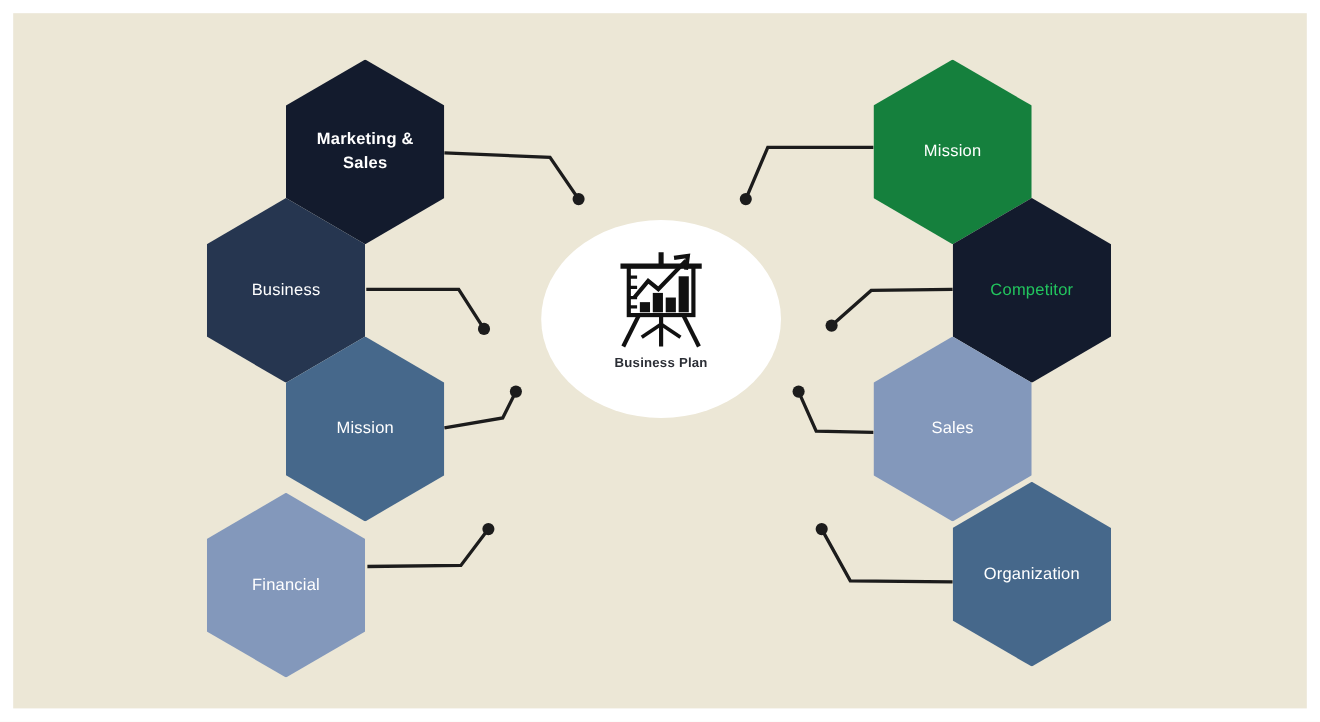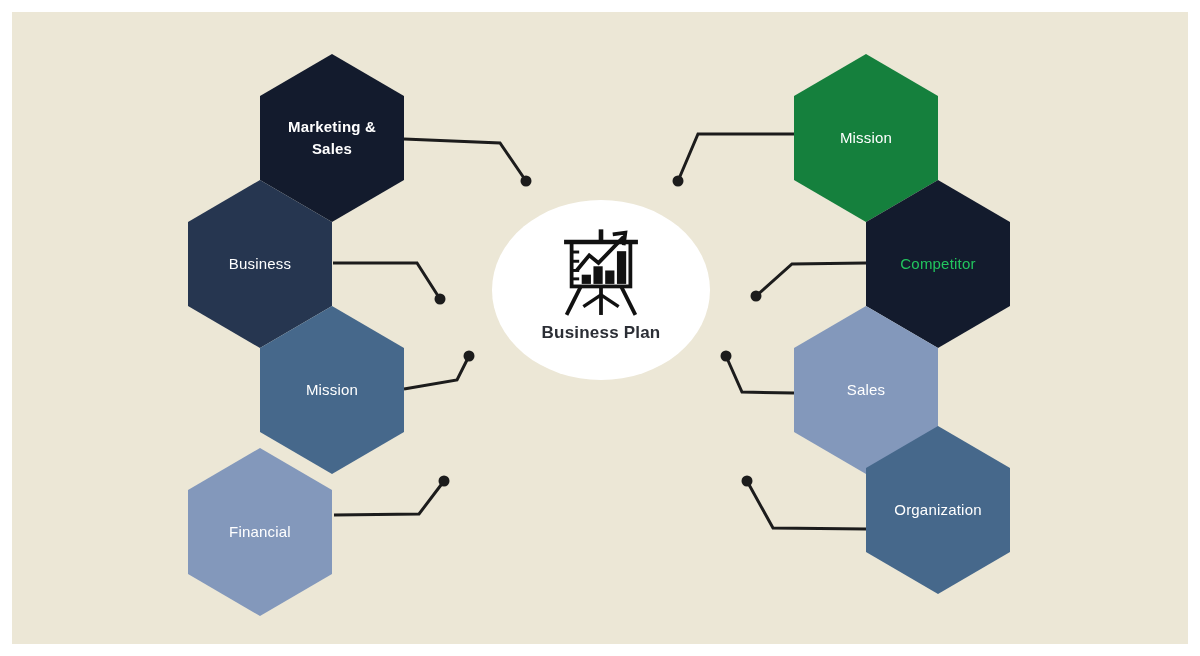--- a/index.html
+++ b/index.html
@@ -56,21 +56,21 @@
     border-radius: 50%;
     display: flex;
     flex-direction: column;
     align-items: center;
   }
   #center-icon {
     margin-top: 26px;
   }
   #center-label {
     margin-top: 3px;
-    font-size: 17px;
+    font-size: 12px;
     font-weight: bold;
     letter-spacing: 0.2px;
   }
 </style>
 </head>
 <body>
 
 <div id="stage" style="background: rgb(255, 255, 255);">
   <div id="canvas" style="background: rgb(236, 231, 214);"></div>
 
@@ -124,21 +124,21 @@
       </div>
       <div class="hex" style="left: 794px; top: 54px; background: #15803d;">
         <span class="hex-label" style="color: rgb(255, 255, 255);">Mission</span>
       </div>
       <div class="hex" style="left: 866px; top: 180px; background: rgb(19, 27, 45);">
         <span class="hex-label" style="color: #22c55e;">Competitor</span>
       </div>
       <div class="hex" style="left: 794px; top: 306px; background: rgb(131, 152, 187);">
         <span class="hex-label" style="color: rgb(255, 255, 255);">Sales</span>
       </div>
-      <div class="hex" style="left: 866px; top: 426px; background: rgb(70, 104, 139);">
+      <div class="hex" style="left: 866px; top: 438px; background: rgb(70, 104, 139);">
         <span class="hex-label" style="color: rgb(255, 255, 255);">Organization</span>
       </div>
     </div>
 
   <div id="center-node" style="background: rgb(255, 255, 255);">
     <svg id="center-icon" width="84" height="94" viewBox="0 0 100 112" xmlns="http://www.w3.org/2000/svg">
       <g stroke="#111111" fill="none" stroke-width="4.5">
 
         <line x1="50" y1="4" x2="50" y2="17" stroke-width="5.5"></line>
 

